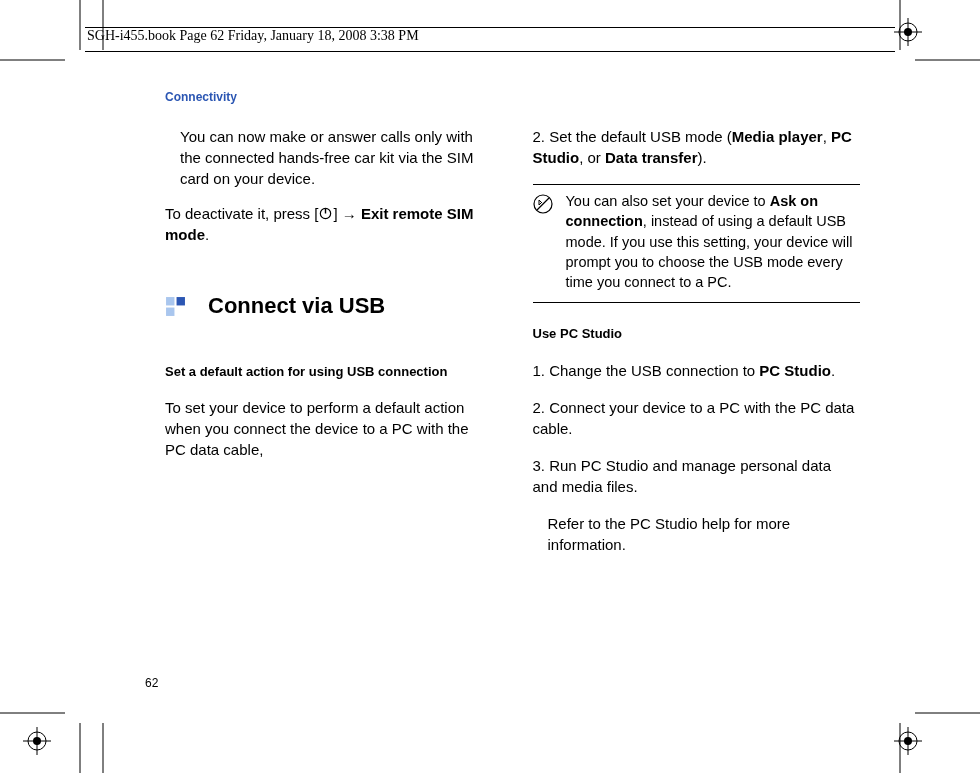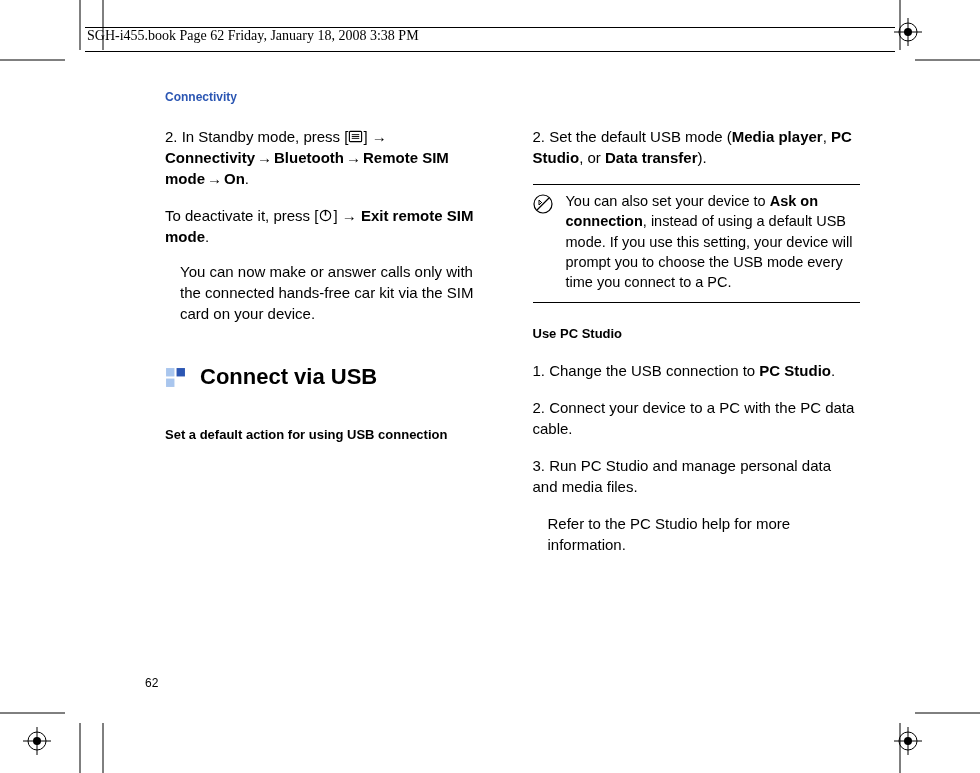--- a/index.html
+++ b/index.html
@@ -63,21 +63,21 @@
     align-items: center;
     margin: 30px 0 25px 0;
   }
   .h1-bullet {
     width: 21px; height: 21px;
     margin-right: 6px;
   }
   h1.sec {
     font-size: 22px;
     font-weight: bold;
-    margin: 8px;
+    margin: 16px;
   }
   h2.sub {
     font-size: 13px;
     font-weight: bold;
     margin: 10px 0 16px 0;
   }
   .note-box {
     border-top: 1px solid #000;
     border-bottom: 1px solid #000;
     padding: 6px 0 10px 0;
@@ -139,49 +139,41 @@
   <span>SGH-i455.book  Page 62  Friday, January 18, 2008  3:38 PM</span>
 </div>
 
 <div class="page">
   <div class="sect-head">Connectivity</div>
 
   <div class="columns">
 
     <div class="col">
 
-      <p class="step">
-        <span>2. In Standby mode, press [</span><svg class="icon-inline" viewBox="0 0 16 16">
-            <rect x="1.5" y="2.5" width="13" height="11" rx="1" fill="none" stroke="#000" stroke-width="1.2"></rect>
-            <line x1="4" y1="6" x2="12" y2="6" stroke="#000"></line>
-            <line x1="4" y1="8" x2="12" y2="8" stroke="#000"></line>
-            <line x1="4" y1="10" x2="12" y2="10" stroke="#000"></line>
-          </svg><span>] → </span>
-        <b>Connectivity</b><span class="arw">→</span><b>Bluetooth</b><span class="arw">→</span><b>Remote SIM mode</b><span class="arw">→</span><b>On</b>.
-      </p>
+      <p class="para step-body">You can now make or answer calls only with the connected hands-free car kit via the SIM card on your device.</p>
+
       <p class="para">
         <span>To deactivate it, press [</span><svg class="icon-inline" viewBox="0 0 16 16">
             <circle cx="8" cy="8" r="5.5" fill="none" stroke="#000" stroke-width="1.3"></circle>
             <line x1="8" y1="3" x2="8" y2="8" stroke="#000" stroke-width="1.5"></line>
           </svg><span>] → </span><b>Exit remote SIM mode</b>.
       </p>
-
-      <p class="para step-body">You can now make or answer calls only with the connected hands-free car kit via the SIM card on your device.</p>
 
       <div class="h1-row">
         <svg class="h1-bullet" viewBox="0 0 20 20">
           <rect x="1" y="1" width="8" height="8" fill="#a9c6ee"></rect>
           <rect x="11" y="1" width="8" height="8" fill="#2b56b3"></rect>
           <rect x="1" y="11" width="8" height="8" fill="#a9c6ee"></rect>
         </svg>
         <h1 class="sec">Connect via USB</h1>
       </div>
 
       <h2 class="sub">Set a default action for using USB connection</h2>
 
+      <p class="para">To set your device to perform a default action when you connect the device to a PC with the PC data cable,</p>
 
     </div>
 
     <div class="col">
 
       <p class="step">
         <span>2. Set the default USB mode (</span><b>Media player</b>, <b>PC Studio</b>, or <b>Data transfer</b><span>).</span>
       </p>
 
       <div class="note-box">

